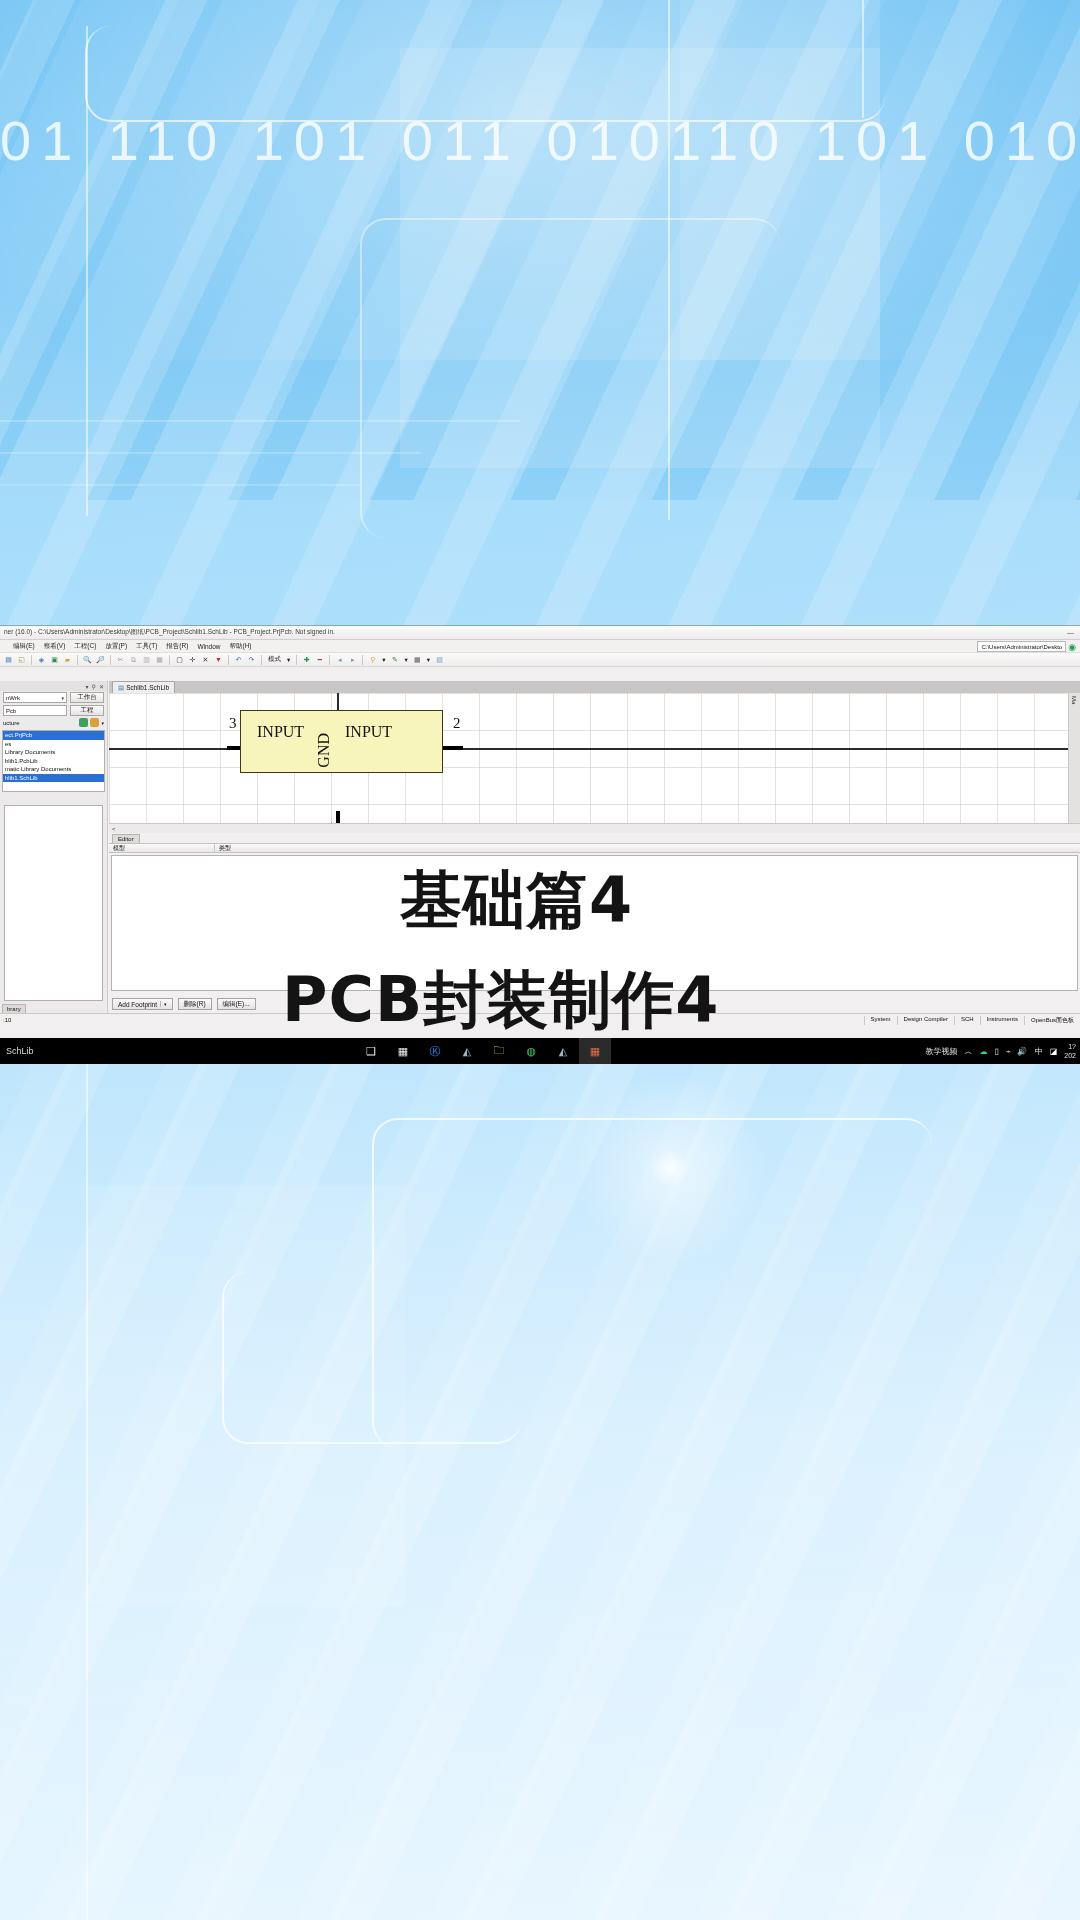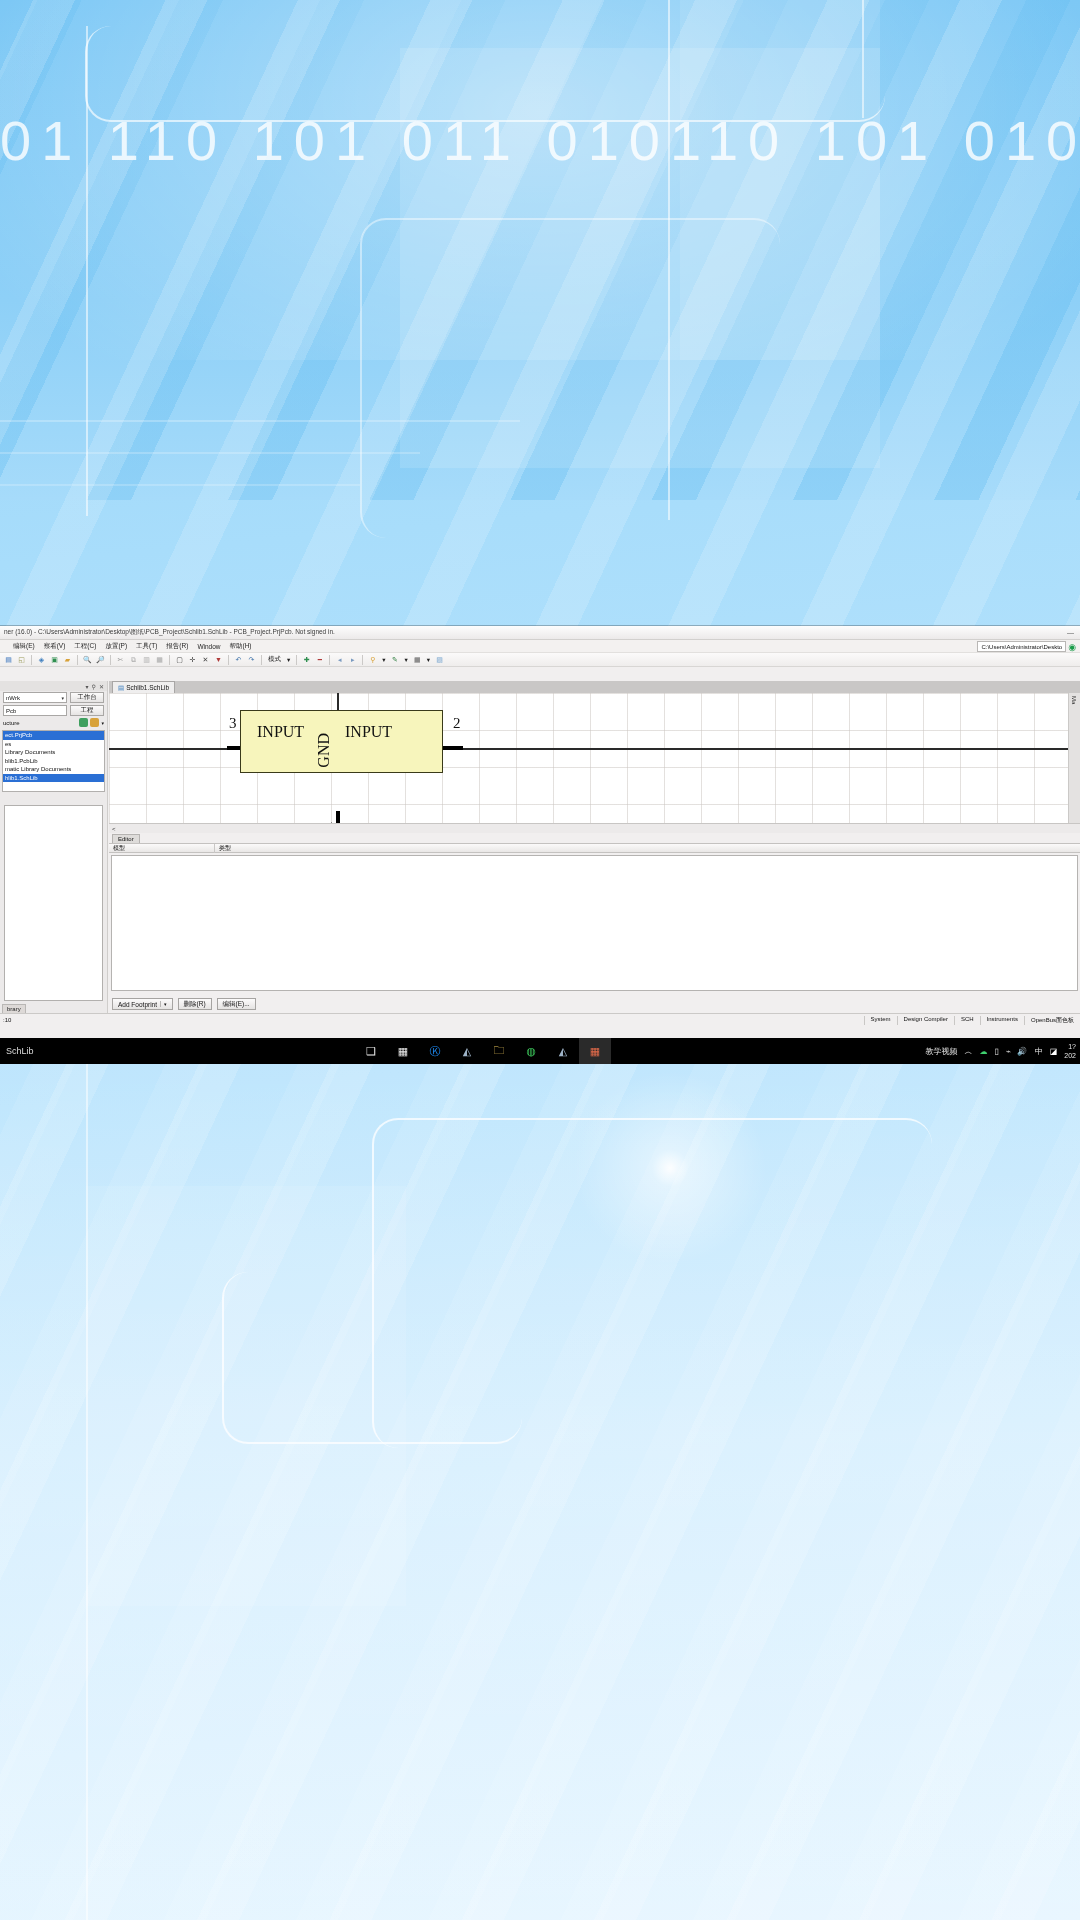--- a/index.html
+++ b/index.html
@@ -555,13 +555,15 @@
     <span>中</span>
     <span style="color:#fff;">◪</span>
     <span class="tbclock">
       <div>1?</div>
       <div>202</div>
     </span>
   </span>
 </div>
 
 <div id="overlay">
+  <div class="ov-line1">基础篇4</div>
+  <div class="ov-line2">PCB封装制作4</div>
 </div>
 
 </body></html>

